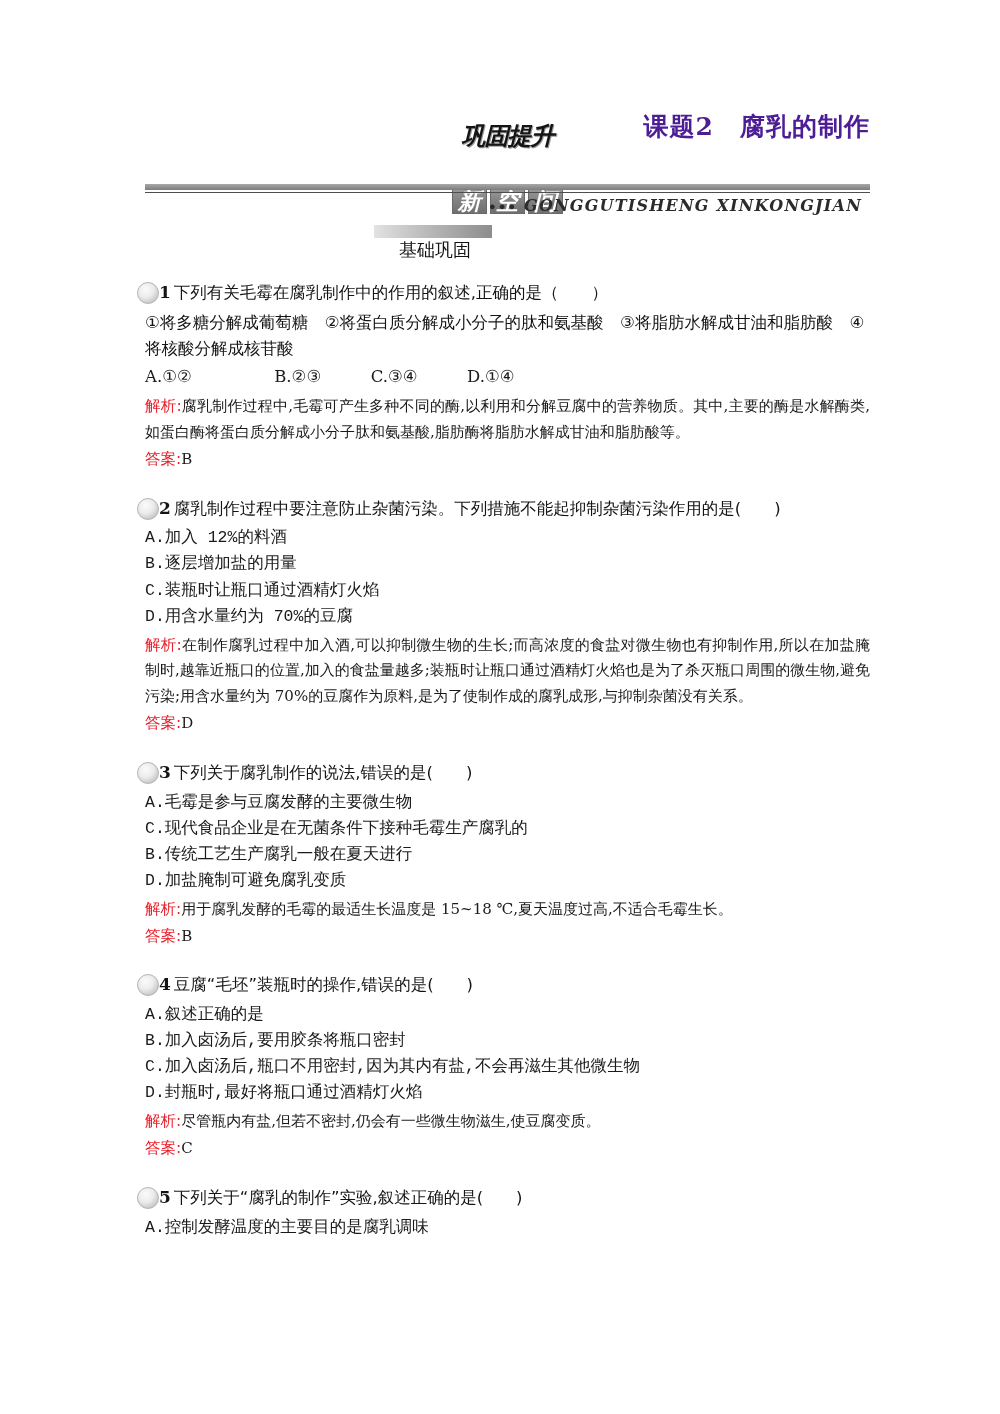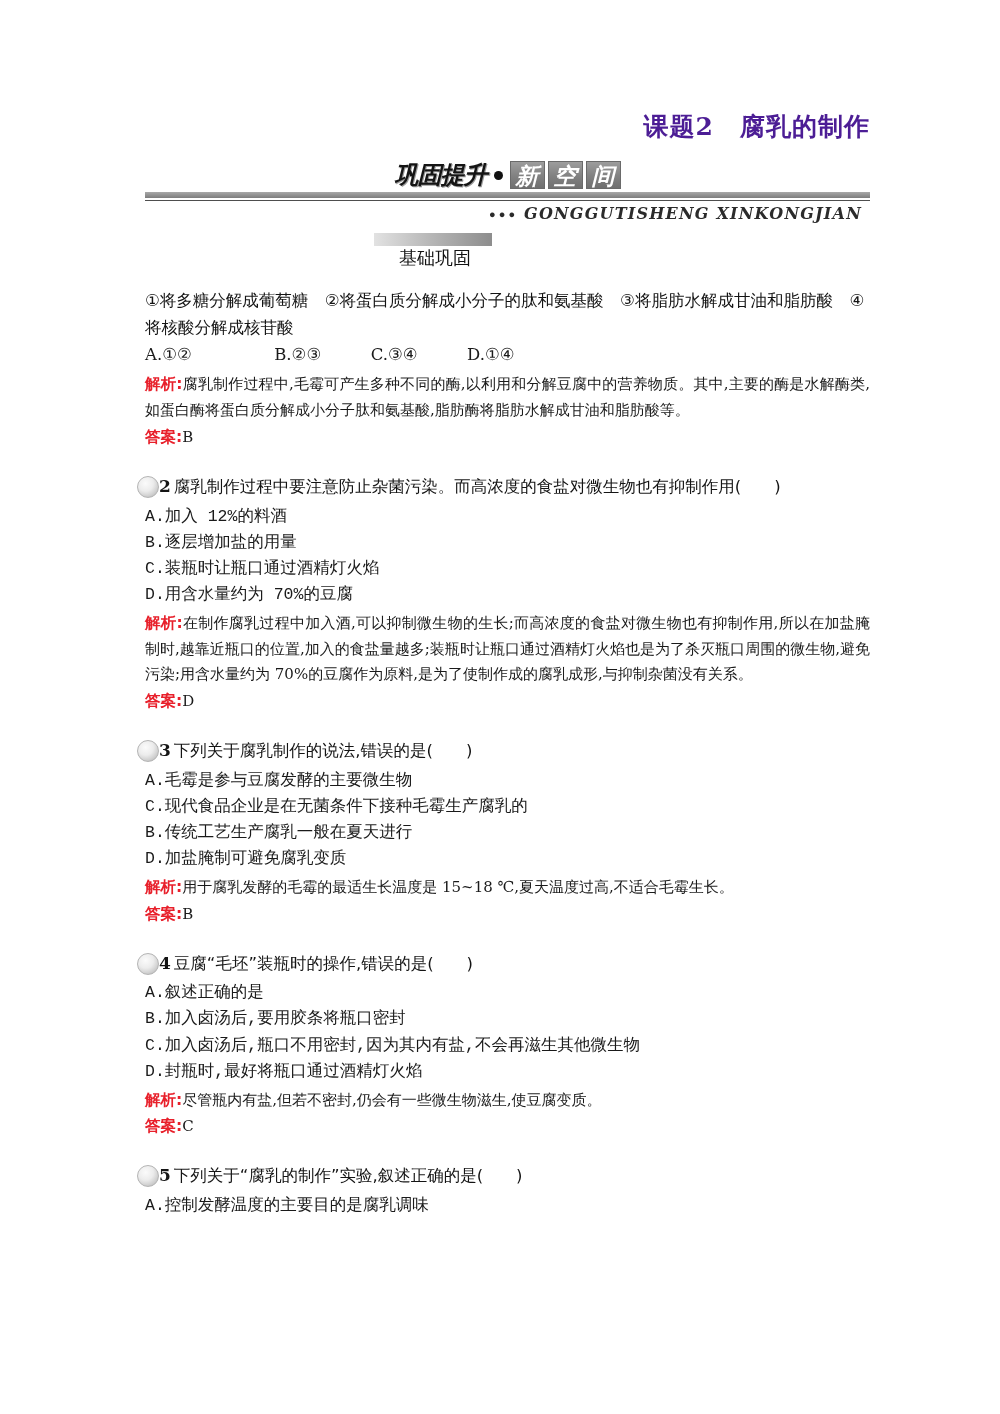--- a/index.html
+++ b/index.html
@@ -34,26 +34,27 @@
     font-weight: bold;
     letter-spacing: 1px;
     color: #4c1d95;
     line-height: 1.2;
     white-space: pre;
     text-align: right;
   }
 
   
   .banner {
-    margin-top: 18px;
+    margin-top: 10px;
     display: flex;
     align-items: center;
     justify-content: center;
-    gap: 4px;
+    gap: 17px;
     height: 30px;
+    flex-direction: column;
   }
   .banner-cn {
     font-family: "DejaVu Sans", "Liberation Sans", sans-serif;
     font-size: 24px;
     font-weight: bold;
     font-style: italic;
     color: #141414;
     letter-spacing: -1px;
     text-shadow: 1px 1px 0 #9a9a9a;
   }
@@ -209,21 +210,21 @@
     font-family: "DejaVu Serif", "Liberation Serif", serif;
     font-size: 15px;
     line-height: 1.72;
     color: #1a1a1a;
     text-align: justify;
   }
   .explain { margin-top: 2px; }
   .answer  { margin-top: 0px; }
   .label-red {
     color: #e8202b;
-    font-weight: bold;
+    font-weight: normal;
     font-family: "DejaVu Sans", "Liberation Sans", sans-serif;
     font-size: 15.5px;
   }
   .spacer-q { height: 19px; }
 </style>
 </head>
 <body>
 
 <div class="page">
 
@@ -251,32 +252,36 @@
   </div>
 
   <div class="section-header">
     <div class="section-bar"></div>
     <div class="section-title">基础巩固</div>
   </div>
 
   <div class="content">
 
     <div class="question">
+      <div class="q-head">
+        <span class="q-marker"></span>
+        <span class="q-text"><span class="q-num">1</span><span>下列有关毛霉在腐乳制作中的作用的叙述,正确的是（　　）</span></span>
+      </div>
       <div class="q-body">①将多糖分解成葡萄糖　②将蛋白质分解成小分子的肽和氨基酸　③将脂肪水解成甘油和脂肪酸　④将核酸分解成核苷酸</div>
       <div class="options-inline">A.①②　　　　　B.②③　　　C.③④　　　D.①④</div>
       <div class="explain"><span class="label-red">解析:</span><span>腐乳制作过程中,毛霉可产生多种不同的酶,以利用和分解豆腐中的营养物质。其中,主要的酶是水解酶类,如蛋白酶将蛋白质分解成小分子肽和氨基酸,脂肪酶将脂肪水解成甘油和脂肪酸等。</span></div>
       <div class="answer"><span class="label-red">答案:</span><span>B</span></div>
     </div>
 
     <div class="spacer-q"></div>
 
     <div class="question">
       <div class="q-head">
         <span class="q-marker"></span>
-        <span class="q-text"><span class="q-num">2</span><span>腐乳制作过程中要注意防止杂菌污染。而高浓度的食盐对微生物也有抑制作用(　　)</span></span>
+        <span class="q-text"><span class="q-num">2</span><span>腐乳制作过程中要注意防止杂菌污染。下列措施不能起抑制杂菌污染作用的是(　　)</span></span>
       </div>
       <div class="opt-line">A.加入 12%的料酒</div>
       <div class="opt-line">B.逐层增加盐的用量</div>
       <div class="opt-line">C.装瓶时让瓶口通过酒精灯火焰</div>
       <div class="opt-line">D.用含水量约为 70%的豆腐</div>
       <div class="explain"><span class="label-red">解析:</span><span>在制作腐乳过程中加入酒,可以抑制微生物的生长;而高浓度的食盐对微生物也有抑制作用,所以在加盐腌制时,越靠近瓶口的位置,加入的食盐量越多;装瓶时让瓶口通过酒精灯火焰也是为了杀灭瓶口周围的微生物,避免污染;用含水量约为 70%的豆腐作为原料,是为了使制作成的腐乳成形,与抑制杂菌没有关系。</span></div>
       <div class="answer"><span class="label-red">答案:</span><span>D</span></div>
     </div>
 
     <div class="spacer-q"></div>

